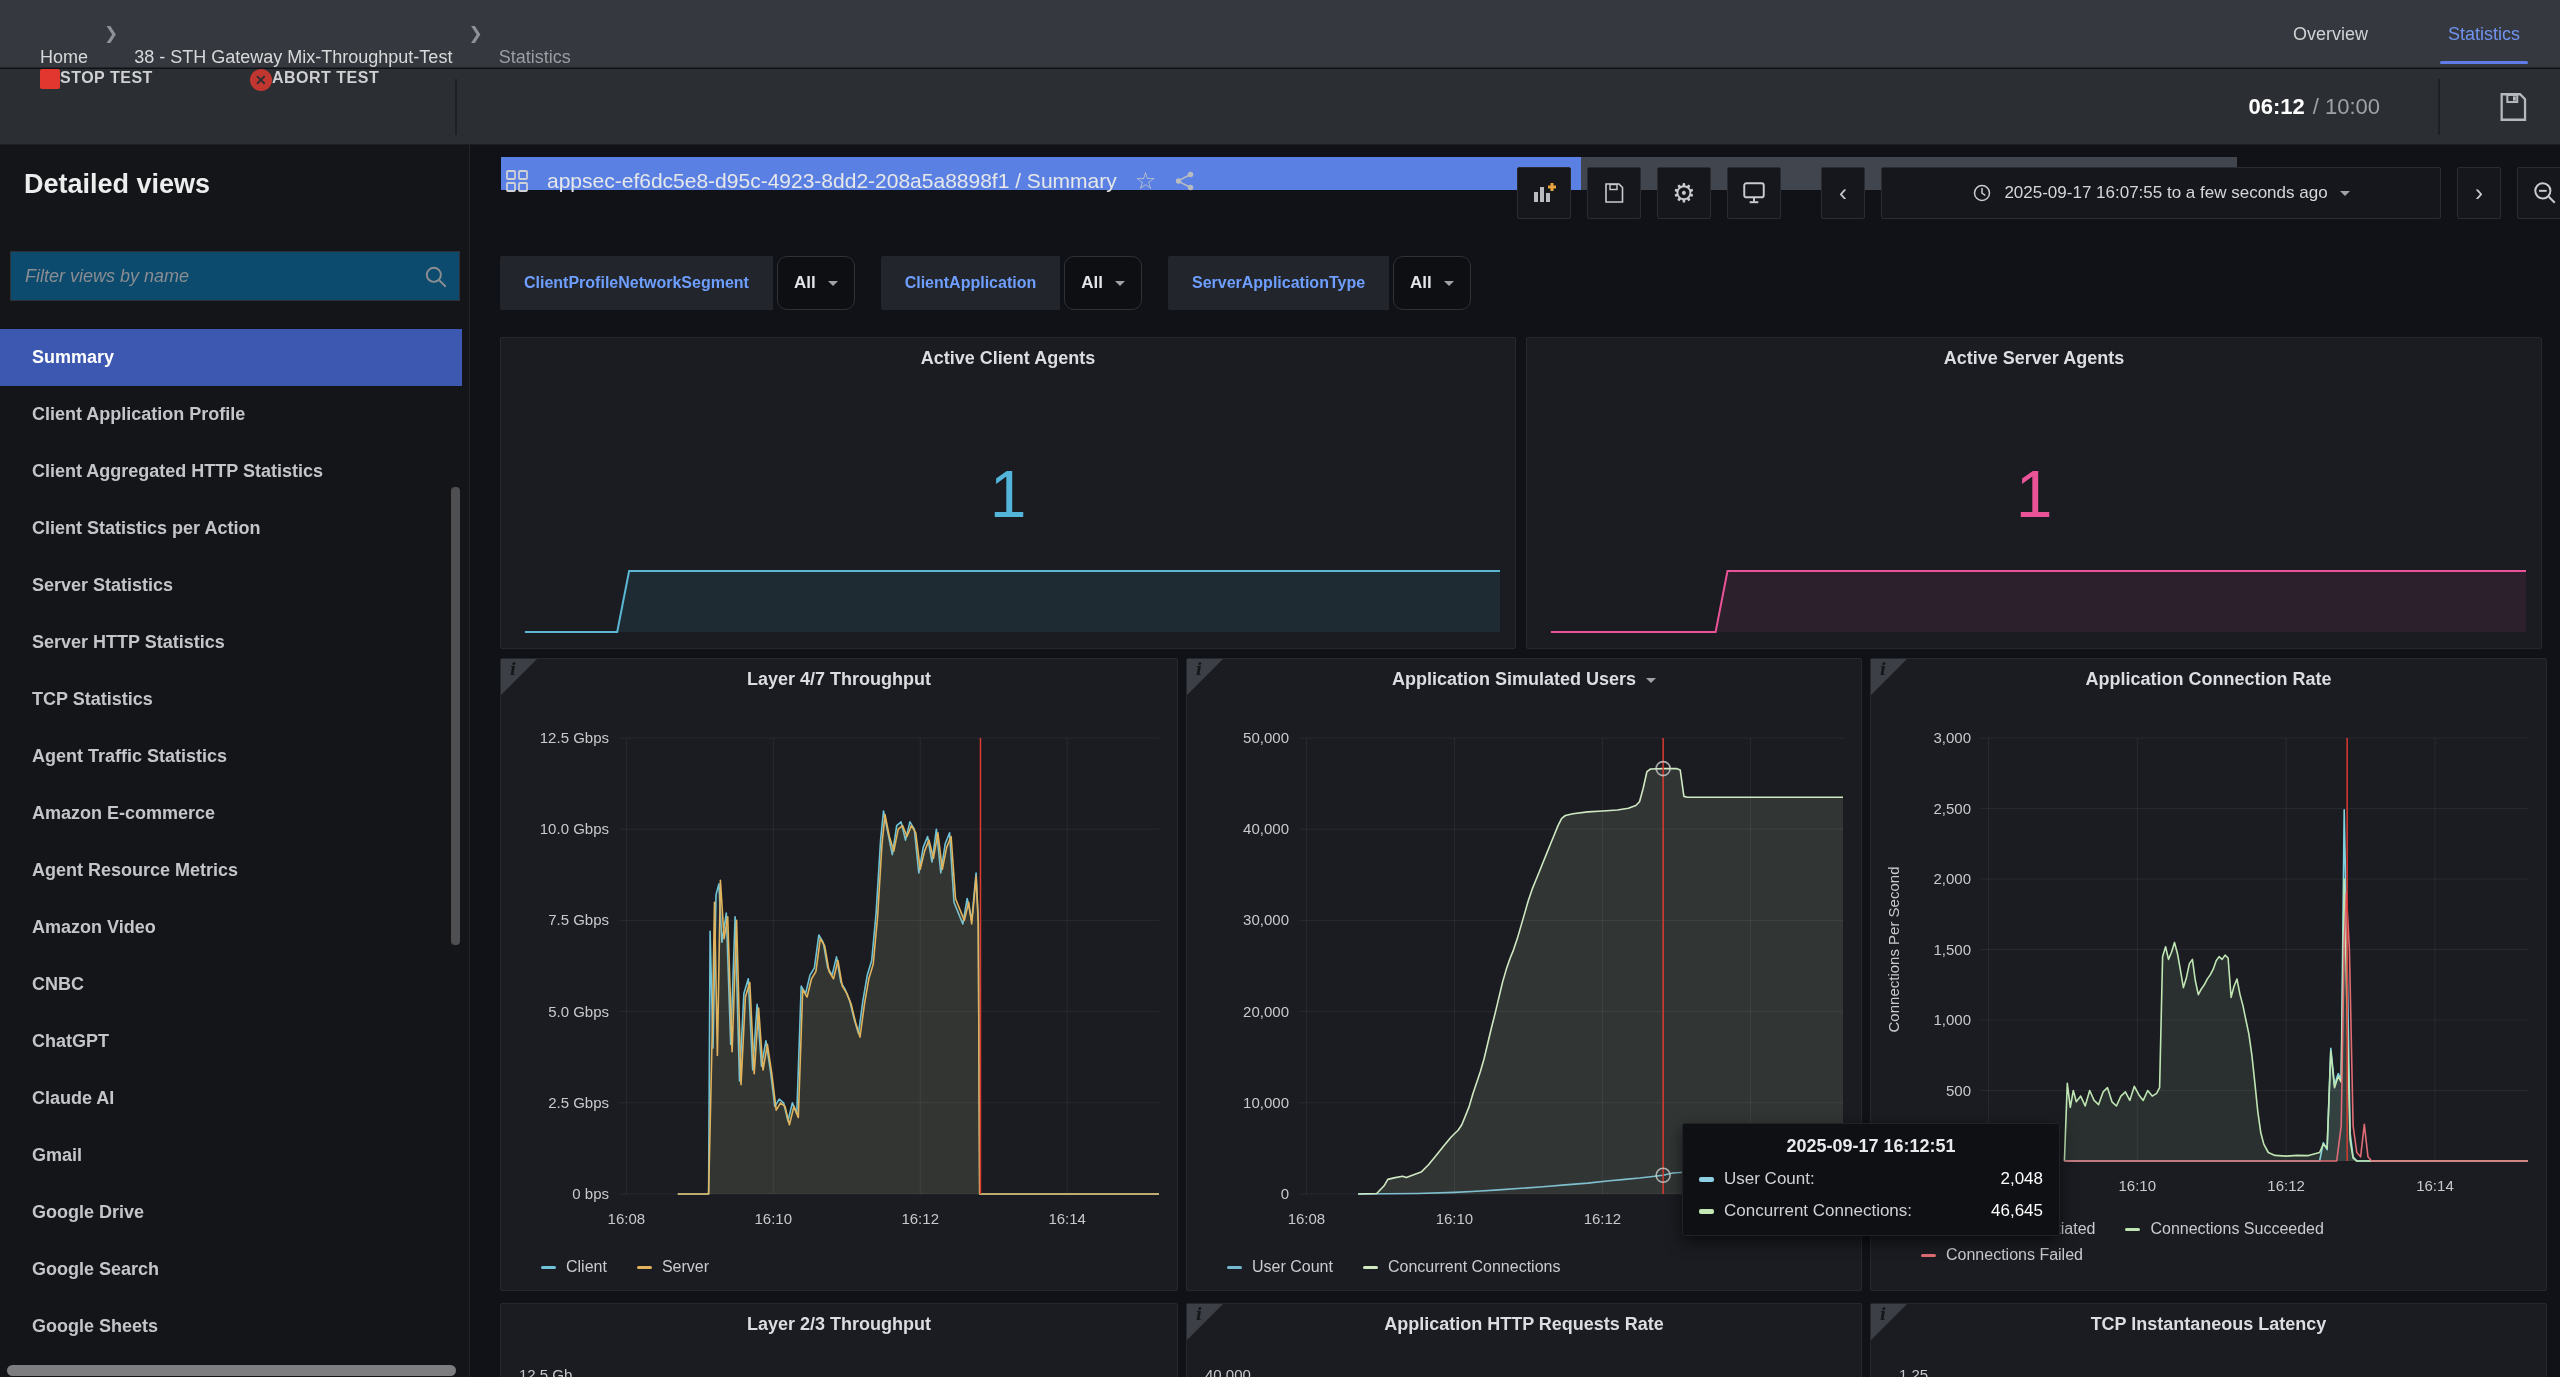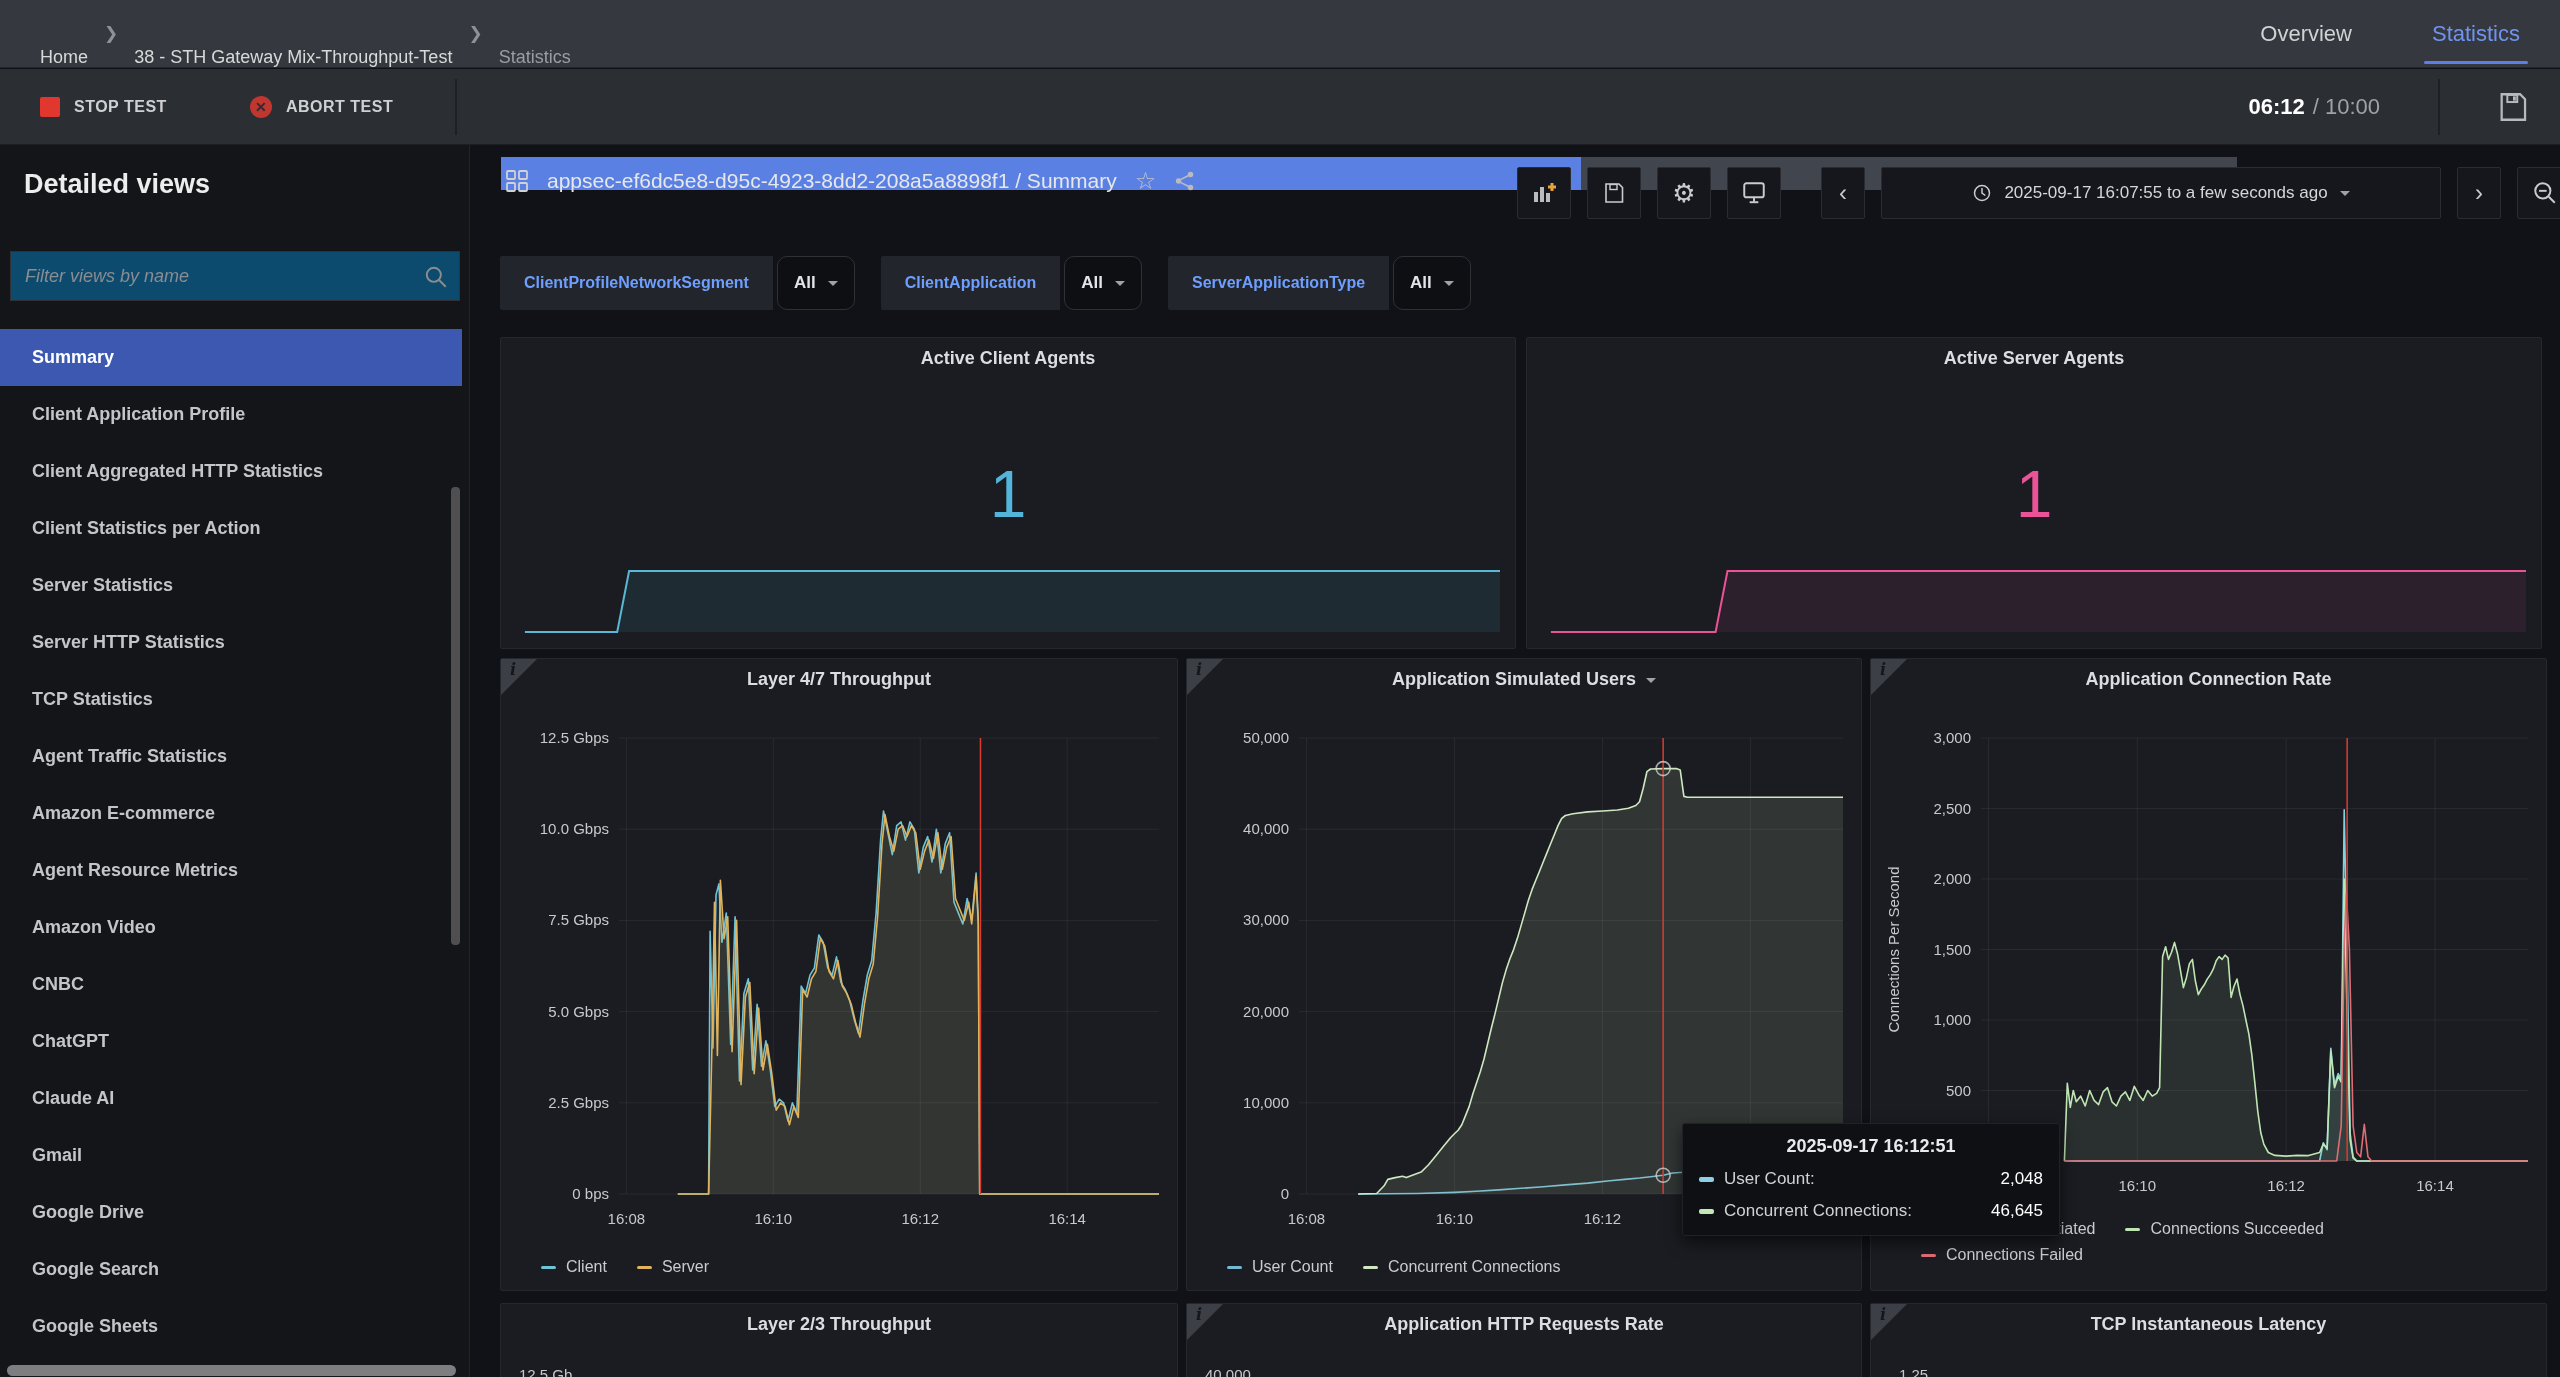--- a/index.html
+++ b/index.html
@@ -8,28 +8,28 @@
   #app { position:relative; width:2560px; height:1377px; background:#111217; }
 
   
   .topbar { position:absolute; left:0; top:0; width:2560px; height:68px;
     background:#35383e; border-bottom:1px solid #232529; display:flex; align-items:center; }
   .crumbs { display:flex; align-items:center; gap:16px; padding-left:40px; }
   .crumb { font-size:18px; color:#d8d9da;margin-top:48px; }
   .crumb.muted { color:#9a9da2; }
   .crumb-sep { color:#8e9196; font-size:17px; }
   .tabs { position:absolute; right:40px; top:0; height:68px; display:flex; align-items:center; gap:80px; }
-  .tab { font-size:22px; color:#d0d2d4; position:relative; height:68px; display:flex; align-items:center;text-align:right; }
+  .tab { font-size:18px; color:#d0d2d4; position:relative; height:68px; display:flex; align-items:center;text-align:right; }
   .tab.active { color:#7093f0; }
   .tab.active .tab-underline { position:absolute; left:-8px; right:-8px; bottom:4px; height:3px; background:#5f7de8; border-radius:2px; }
 
   
   .toolbar { position:absolute; left:0; top:69px; width:2560px; height:76px;
     background:#2b2e33; border-bottom:1px solid #1c1e22; }
-  .tool-btn { position:absolute; top:0; height:76px; display:flex; align-items:center; gap:14px;
+  .tool-btn { position:absolute; top:0; height:76px; display:flex; align-items:flex-start; gap:0;
     color:#cfd0d2; font-size:16px; font-weight:700; letter-spacing:.5px; cursor:pointer; }
   .stop-sq { width:20px; height:20px; background:#e2372e; border-radius:2px; }
   .abort-ic { width:22px; height:22px; background:#c23630; border-radius:50%;
     display:flex; align-items:center; justify-content:center; color:#2b2e33; font-size:14px; font-weight:700; }
   .vdiv { position:absolute; top:10px; width:2px; height:56px; background:#1e2024; }
   .progress-track { position:absolute; left:501px; top:88px; width:1736px; height:33px; background:#41464e; }
   .progress-fill { height:100%; background:#5b80e4; }
   .time-readout { position:absolute; right:180px; top:0; height:76px; display:flex; align-items:center;
     font-size:22px; color:#ffffff; font-weight:600; }
   .time-readout .total { color:#9fa2a7; font-weight:400; margin-left:8px; }

